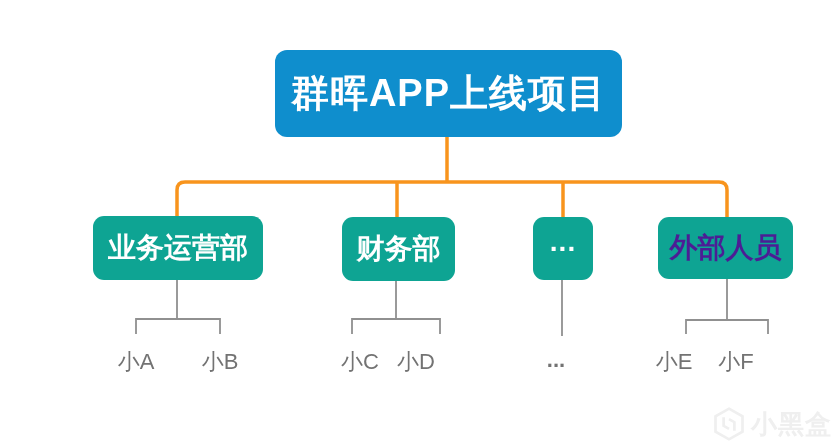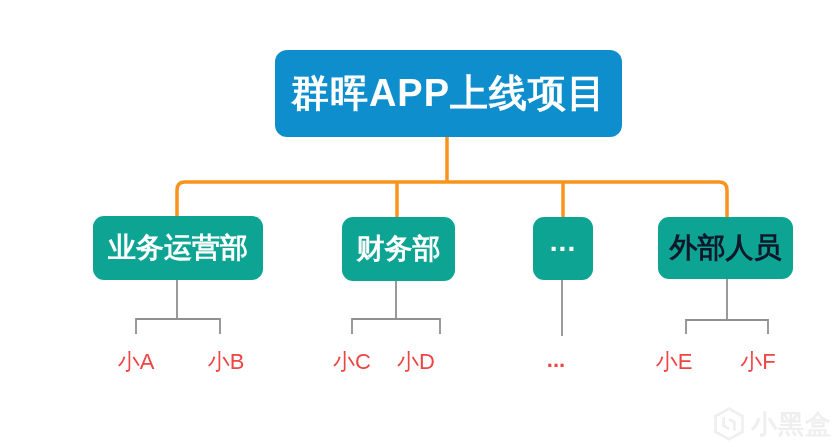--- a/index.html
+++ b/index.html
@@ -45,27 +45,27 @@
     border-radius: 11px;
     font-size: 28px;
   }
 
   .dept-0 { left: 93px;  top: 216px; width: 170px; height: 64px; }
   .dept-1 { left: 342px; top: 217px; width: 113px; height: 64px; }
   .dept-2 { left: 533px; top: 217px; width: 60px;  height: 63px; }
   .dept-3 { left: 658px; top: 217px; width: 135px; height: 62px; }
 
   .dept-2 .node-label { transform: translateY(-7px); letter-spacing: 1px; }
-  .dept-3 .node-label { color: #0f172a; }
+  .dept-3 .node-label { color: #4c1d95; }
 
   .member {
     position: absolute;
     top: 347px;
     transform: translateX(-50%);
-    color: #ef4444;
+    color: #737373;
     font-size: 22px;
     white-space: nowrap;
   }
   .member-ellipsis { font-weight: bold; }
 
   .watermark {
     position: absolute;
     right: 8px;
     bottom: 5px;
     display: flex;
@@ -112,26 +112,26 @@
     <span class="node-label">财务部</span>
   </div>
   <div class="node dept-node dept-2">
     <span class="node-label">...</span>
   </div>
   <div class="node dept-node dept-3">
     <span class="node-label">外部人员</span>
   </div>
 
   <span class="member" style="left:136px">小A</span>
-  <span class="member" style="left:226px">小B</span>
-  <span class="member" style="left:352px">小C</span>
+  <span class="member" style="left:220px">小B</span>
+  <span class="member" style="left:360px">小C</span>
   <span class="member" style="left:416px">小D</span>
   <span class="member member-ellipsis" style="left:556px">...</span>
   <span class="member" style="left:674px">小E</span>
-  <span class="member" style="left:758px">小F</span>
+  <span class="member" style="left:736px">小F</span>
 
   <div class="watermark">
     <svg width="36" height="36" viewBox="0 0 40 40" aria-hidden="true">
       <polygon points="20,3 35,11.5 35,28.5 20,37 5,28.5 5,11.5" fill="none" stroke="#efefef" stroke-width="3"></polygon>
       <path d="M14 12.5 V22 L20 25.5 M26 27.5 V18 L20 14.5" fill="none" stroke="#efefef" stroke-width="3"></path>
     </svg>
     <span class="watermark-text">小黑盒</span>
   </div>
 
 </div>

